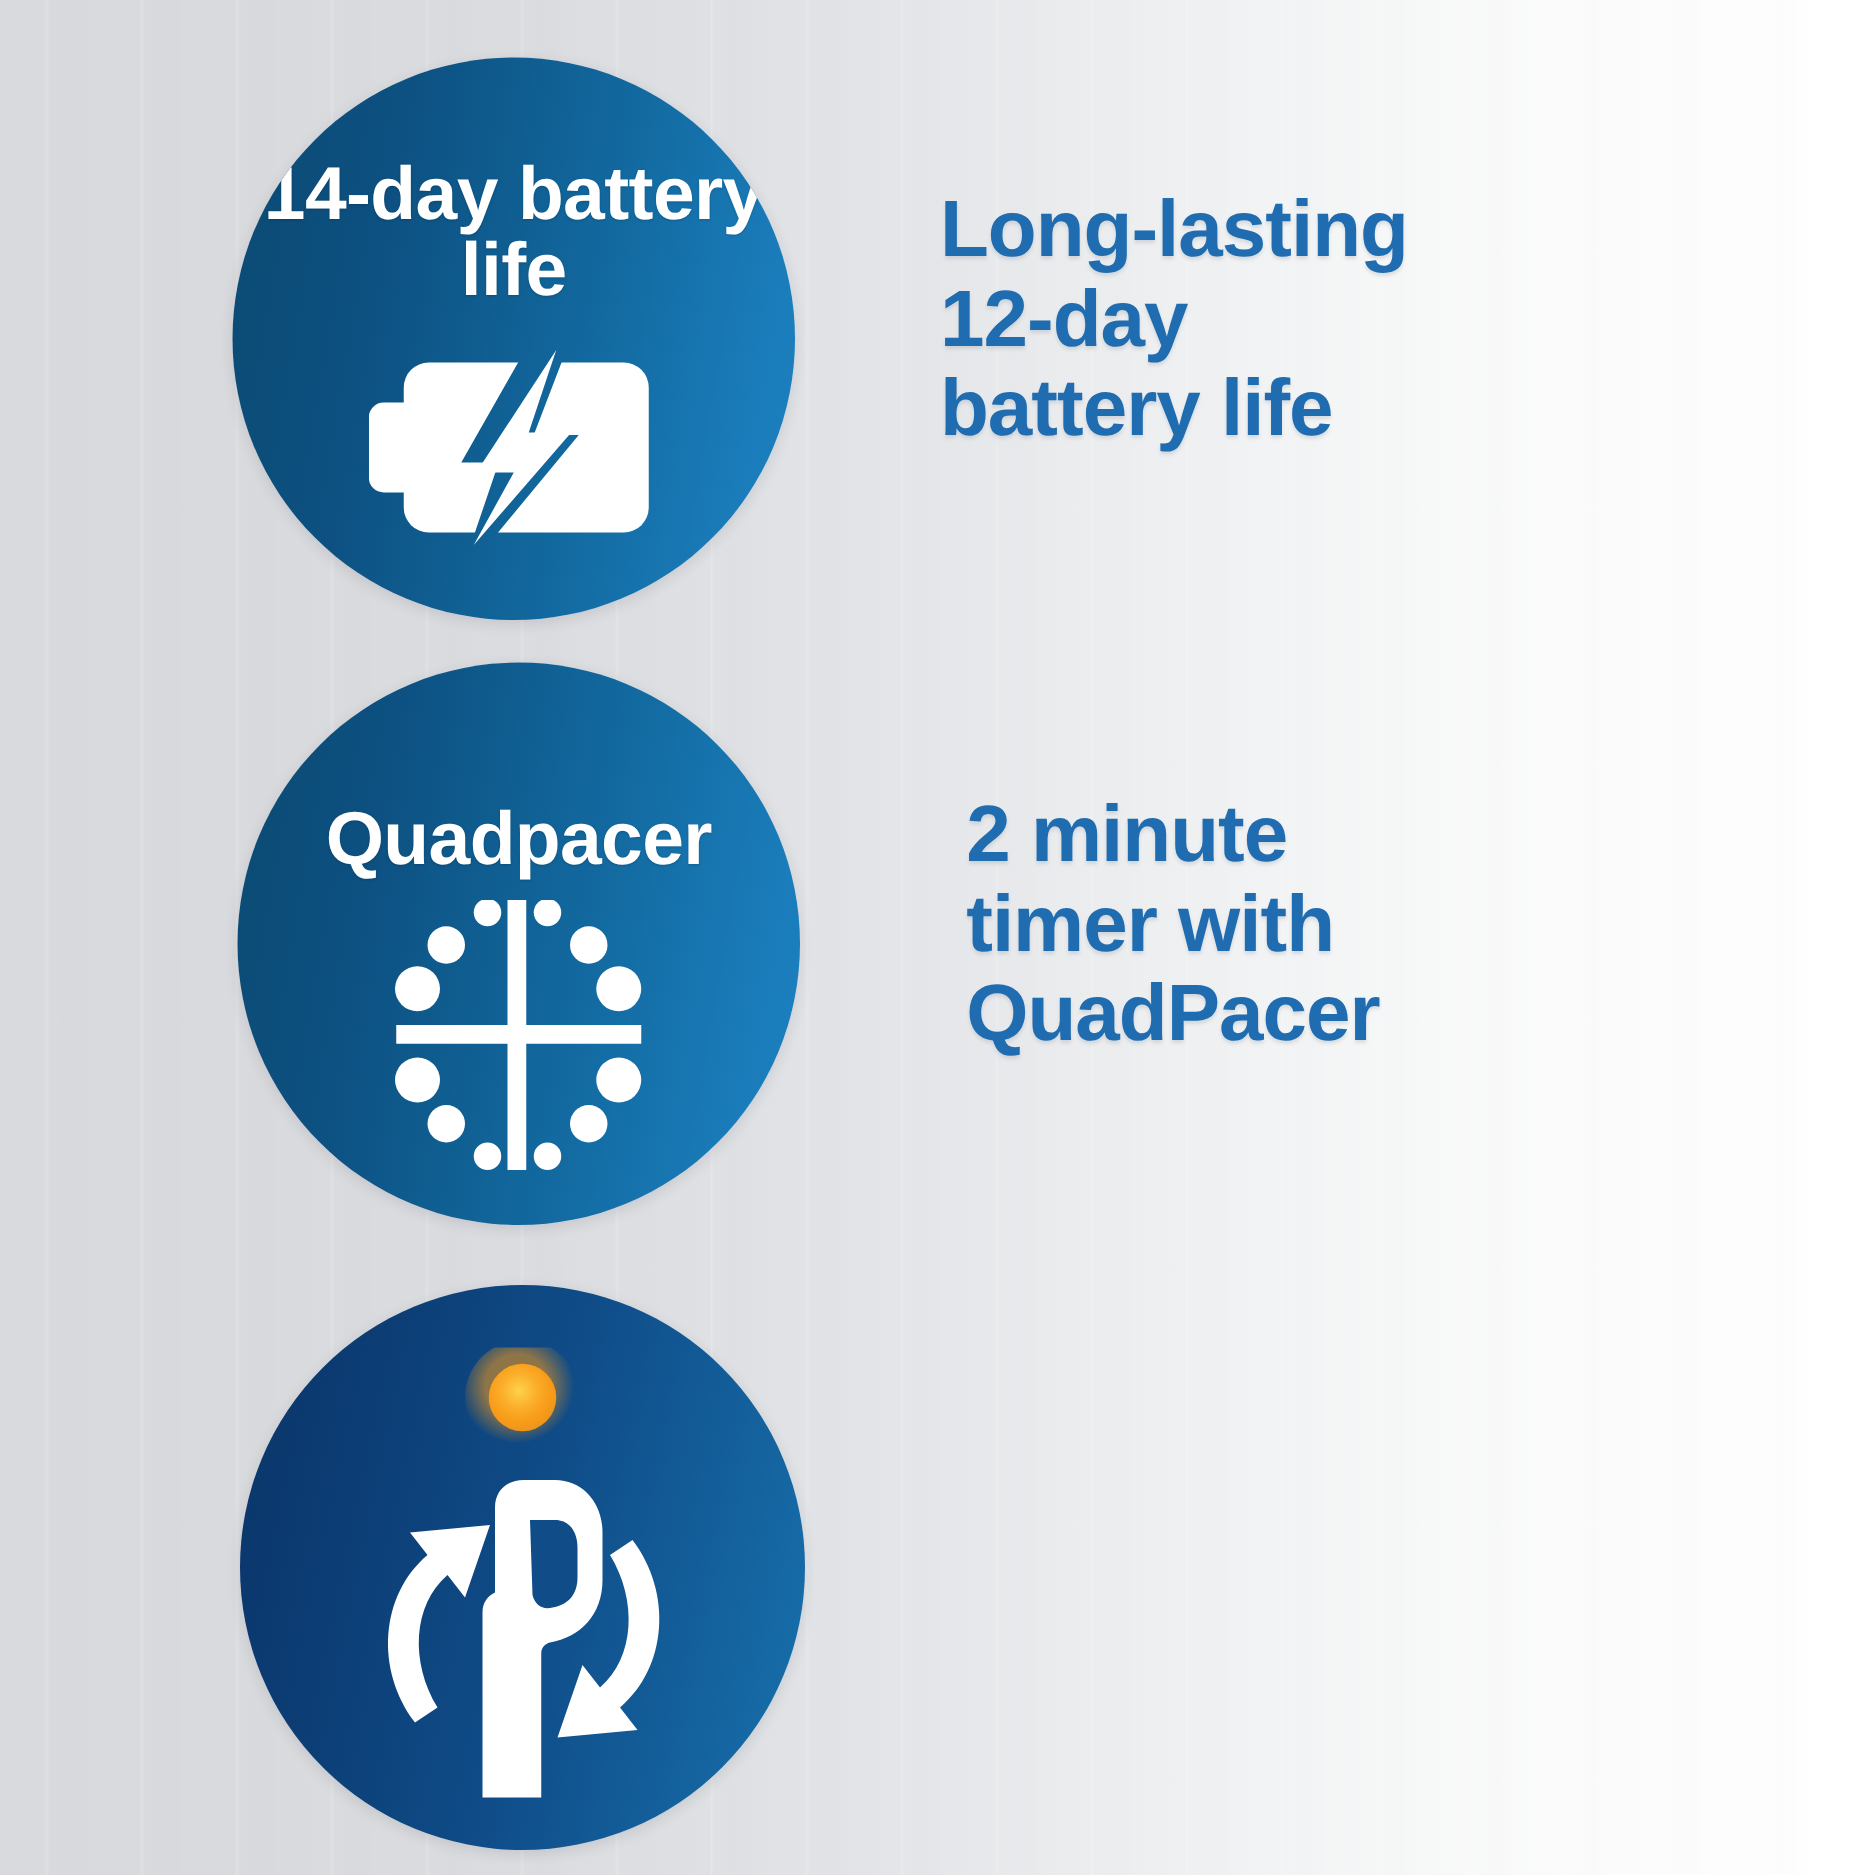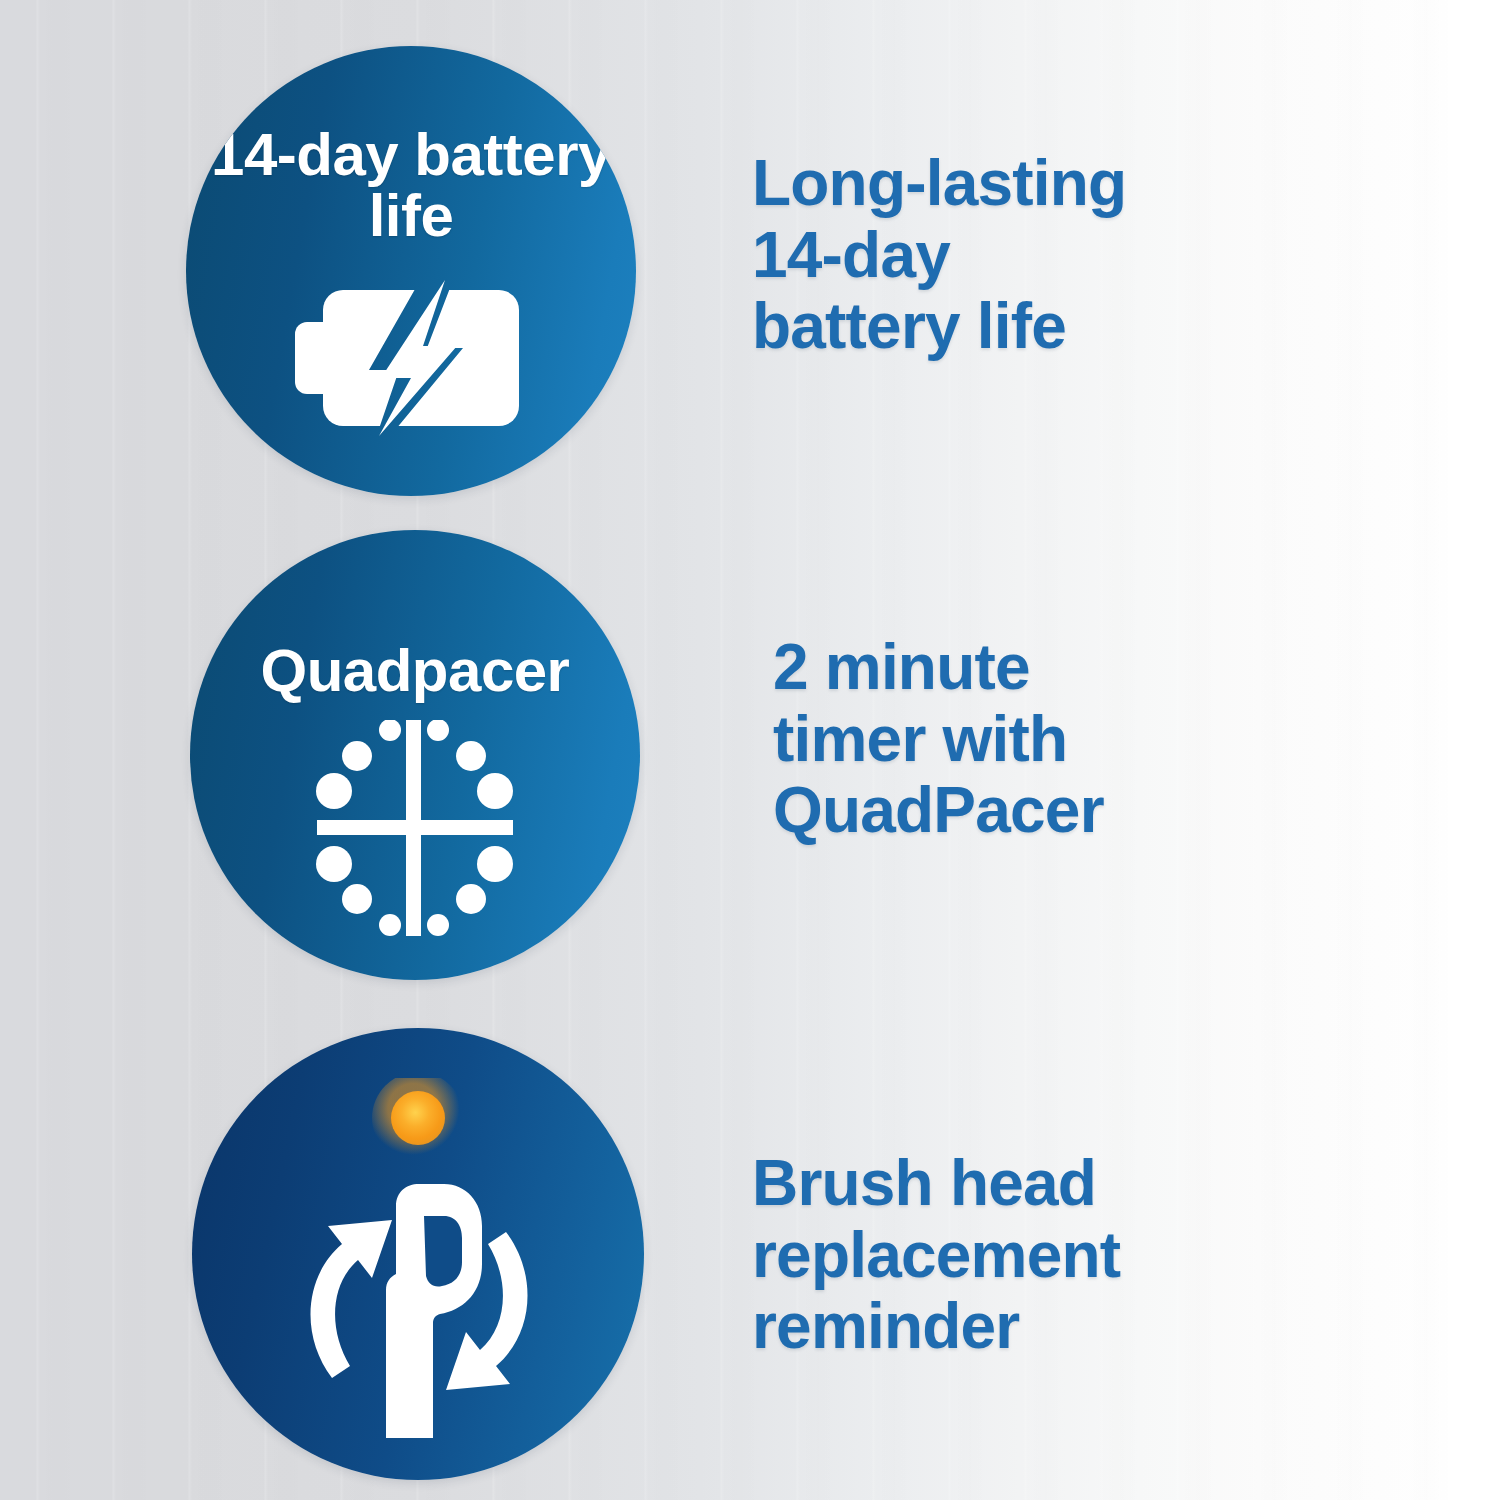--- a/index.html
+++ b/index.html
@@ -143,21 +143,21 @@
 
             <rect x="28" y="16" width="196" height="136" rx="20" fill="#ffffff"></rect>
           </g>
 
           <path d="M150,6 L86,104 L116,104 L84,162 L162,72 L128,72 Z" fill="#ffffff"></path>
         </svg>
       </span>
     </div>
   </div>
   <div class="caption caption-1">Long-lasting
-14-day
+12-day
 battery life</div>
 
   <div class="badge badge-2">
     <div class="badge-label">Quadpacer</div>
     <div class="badge-icon">
       <span>
         <svg width="220" height="216" viewBox="0 0 220 216" aria-hidden="true">
 
           <rect x="101" y="0" width="15" height="216" fill="#ffffff"></rect>
           <rect x="12" y="100" width="196" height="15" fill="#ffffff"></rect>
@@ -242,17 +242,14 @@
                    L228,288
                    L242,306
                    L178,312
                    L198,254
                    L212,272
                    C240,248 242,202 220,166 Z" fill="#ffffff"></path>
         </svg>
       </span>
     </div>
   </div>
-  <div class="caption caption-3">Brush head
-replacement
-reminder</div>
 
 </div>
 
 </body></html>

